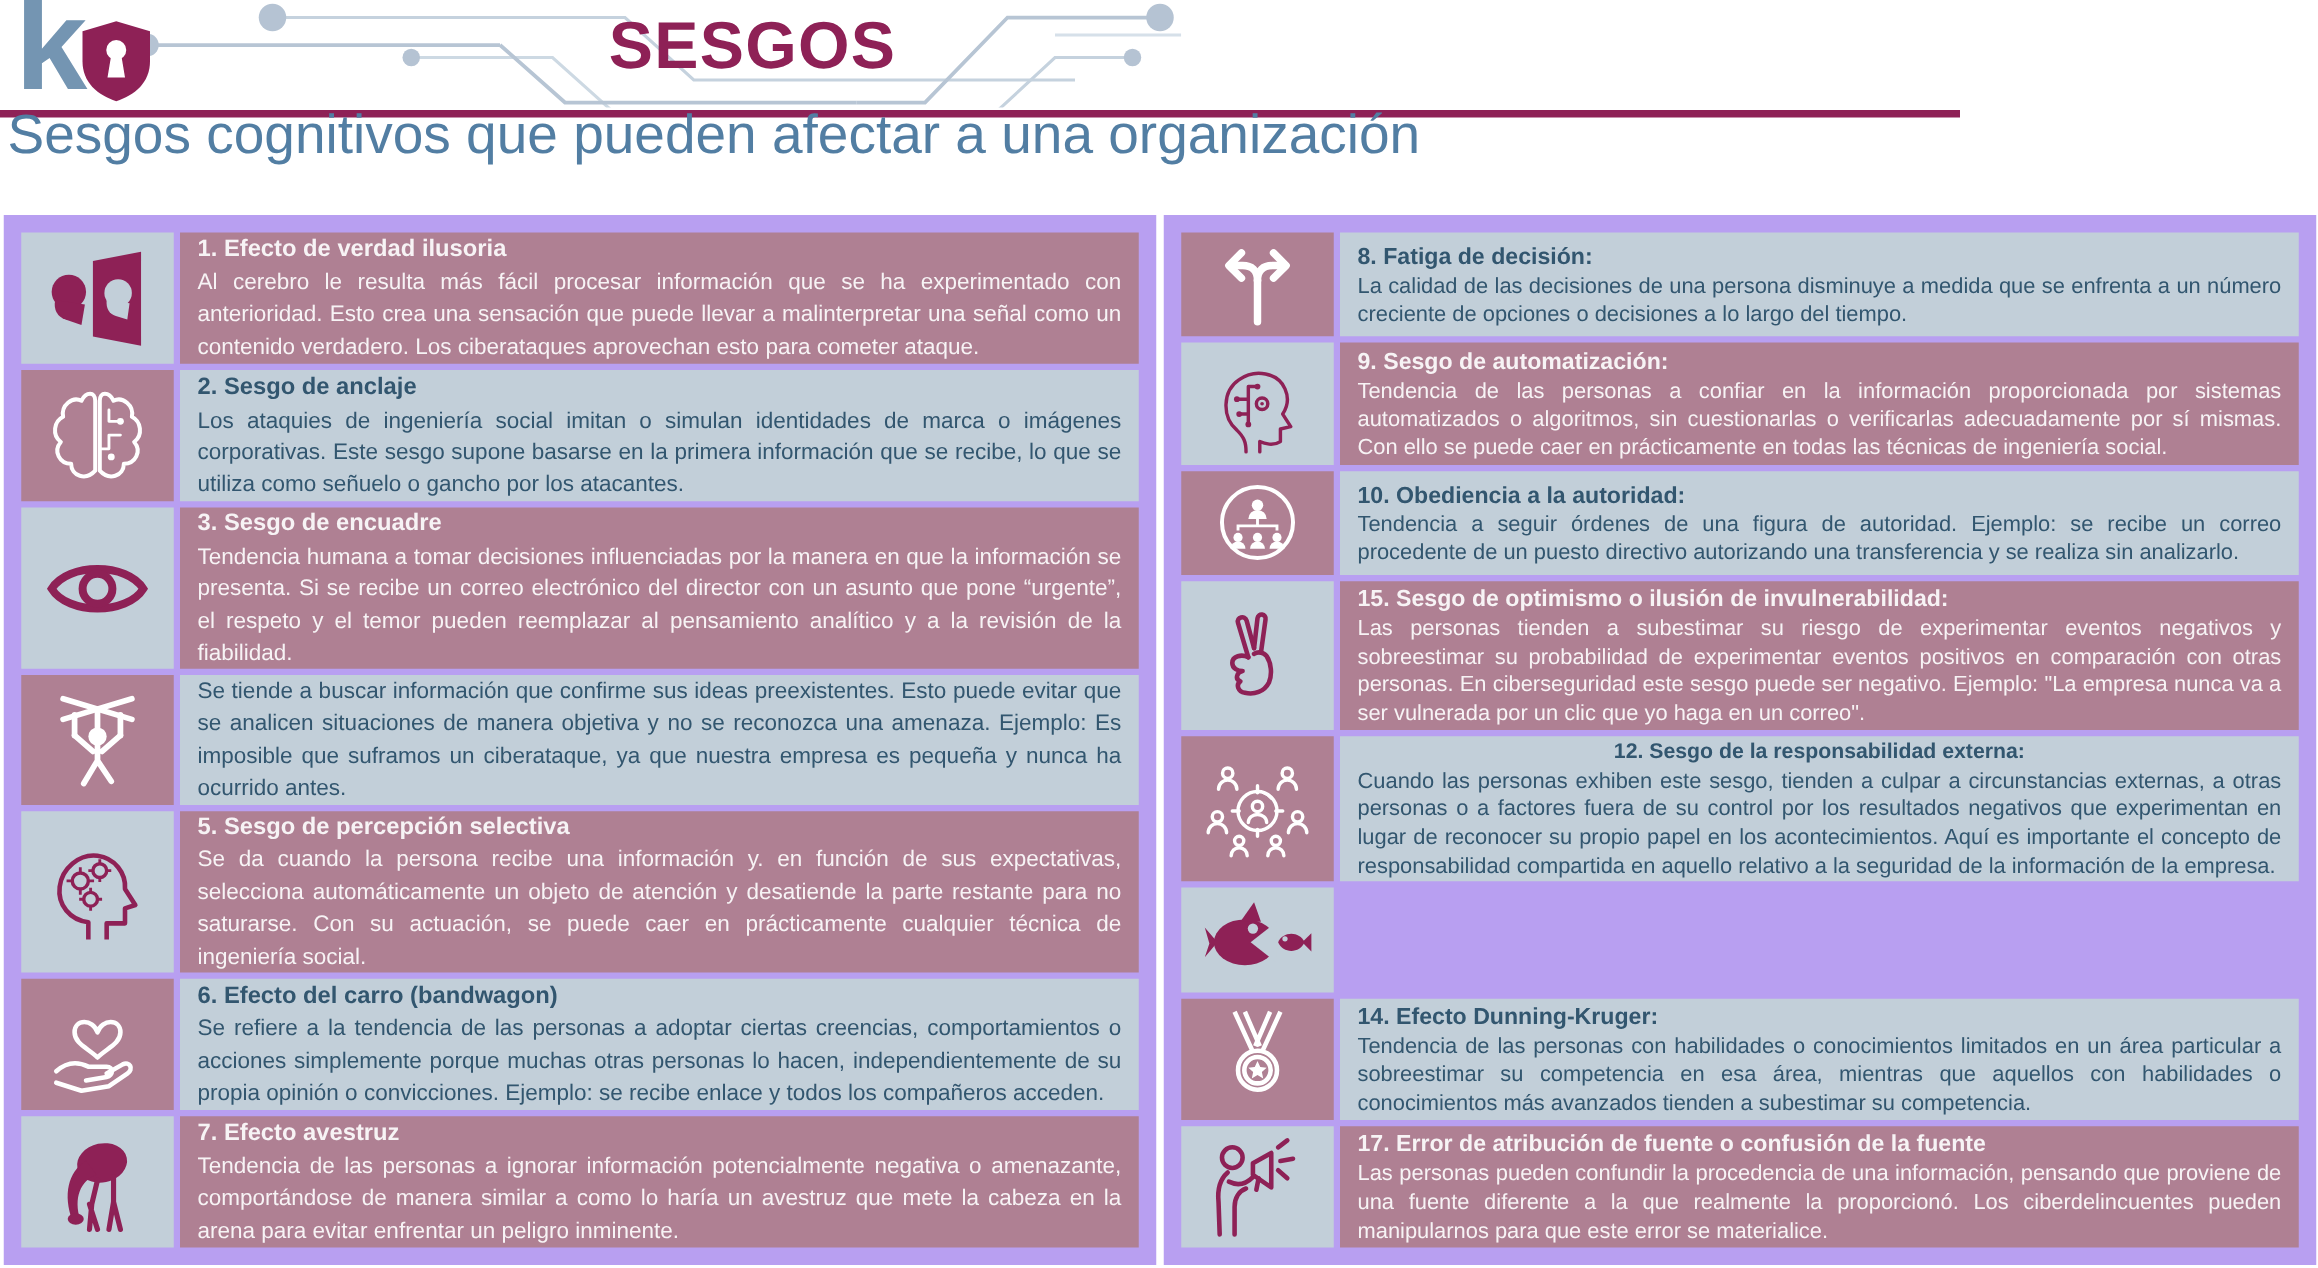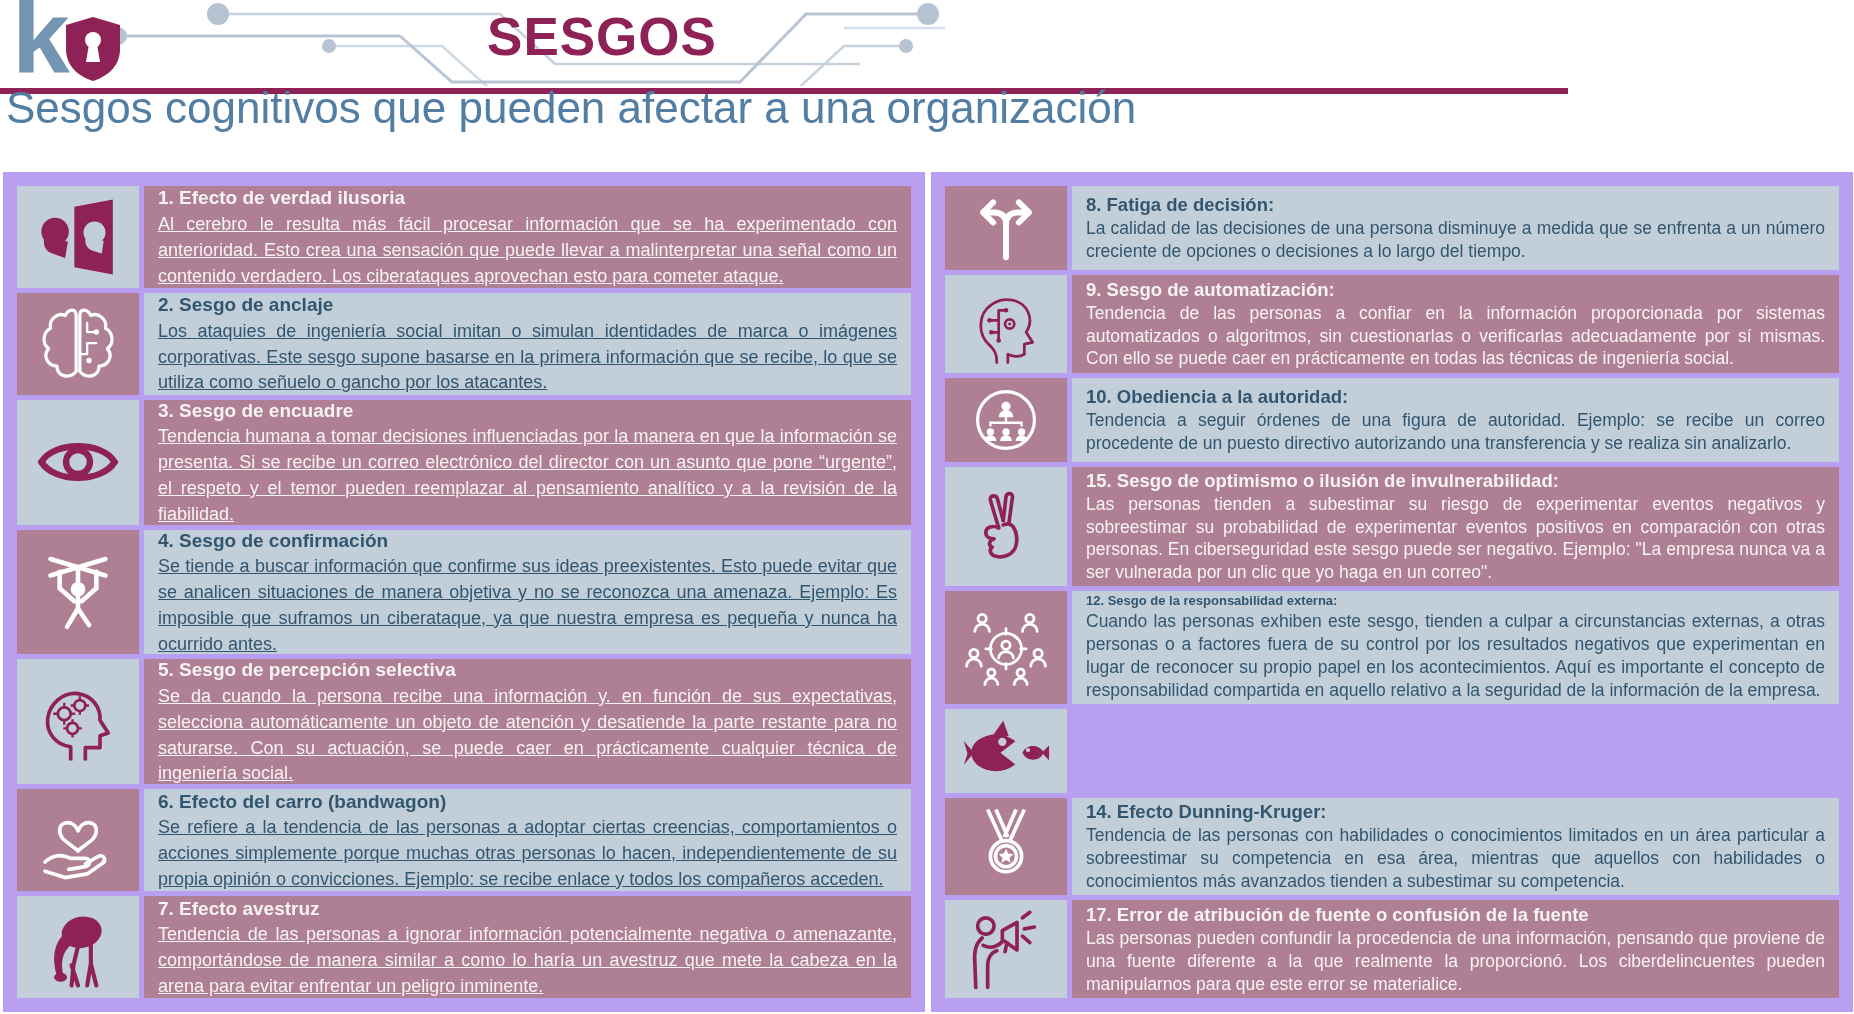--- a/index.html
+++ b/index.html
@@ -40,24 +40,24 @@
   .icon-cell{flex:0 0 122px;display:flex;align-items:center;justify-content:center;}
   .icon-cell svg{display:block;}
   .text-cell{flex:1 1 auto;padding:5px 14px;display:flex;flex-direction:column;justify-content:center;}
   .row.mauve .text-cell{background:var(--mauve);color:var(--whitetext);}
   .row.mauve .icon-cell{background:var(--lightblue);color:var(--maroon);--cutout:var(--lightblue);}
   .row.blue  .text-cell{background:var(--lightblue);color:var(--darktext);}
   .row.blue  .icon-cell{background:var(--mauve);color:#ffffff;--cutout:var(--mauve);}
   .item-title{font-weight:bold;}
   .item-text{text-align:justify;}
   #col-left  .item-title{font-size:19px;line-height:1.44;}
-  #col-left  .item-text {font-size:18px;line-height:1.44;text-decoration:underline;}
+  #col-left  .item-text {font-size:18px;line-height:1.44;}
   #col-right .item-title{font-size:18.5px;line-height:1.3;}
   #col-right .item-text {font-size:17.5px;line-height:1.3;}
-  #col-right .item-title.small{font-size:13px;}
+  #col-right .item-title.small{font-size:17px;text-align:center;}
 </style>
 </head>
 <body>
 
 <div class="header">
   <svg class="circuit" viewBox="0 0 845 86">
     <g fill="none" stroke="#b7c5d4" stroke-width="3">
       <path d="M20 36 H300"></path>
       <path d="M120 14 H400 L455 64 H760" stroke="#c5d2de" stroke-width="2.5"></path>
       <path d="M230 46 H342 L400 98" stroke="#cdd9e3" stroke-width="2.5"></path>
@@ -144,21 +144,20 @@
           <svg viewBox="0 0 96 96" width="88" height="88">
             <g stroke="currentColor" stroke-width="5" stroke-linecap="round" fill="none">
               <path d="M18 12 L78 30 M78 12 L18 30"></path>
               <path d="M28 26 V44 M68 26 V44 M48 24 V37"></path>
               <path d="M48 52 V66 M48 66 L36 86 M48 66 L60 84 M28 44 L44 58 M68 44 L52 58"></path>
             </g>
             <circle cx="48" cy="45" r="8" fill="currentColor"></circle>
           </svg>
         </div>
         <div class="text-cell">
-          <div class="item-title">4. Sesgo de confirmación</div>
           <div class="item-text">Se tiende a buscar información que confirme sus ideas preexistentes. Esto puede evitar que se analicen situaciones de manera objetiva y no se reconozca una amenaza. Ejemplo: Es imposible que suframos un ciberataque, ya que nuestra empresa es pequeña y nunca ha ocurrido antes.</div>
         </div>
       </div>
       <div class="row mauve">
         <div class="icon-cell">
           <svg viewBox="0 0 96 96" width="88" height="88">
             <g fill="none" stroke="currentColor" stroke-width="4" stroke-linejoin="round">
               <path d="M40 90 V75 C24 73 13 60 15 44 C17 28 32 15 48 17 C63 19 73 32 72 46 L81 60 L72 63 V76 H56 V90"></path>
             </g>
             <g fill="none" stroke="currentColor" stroke-width="3">

